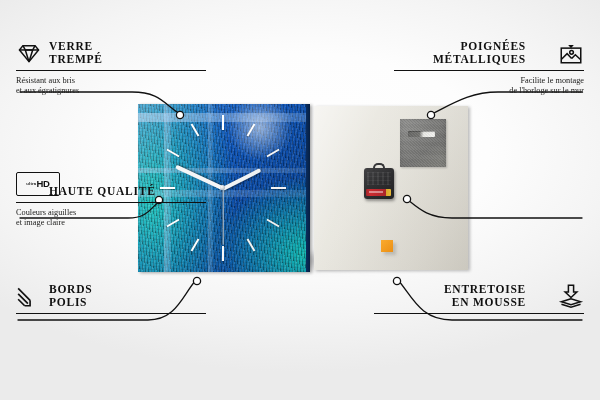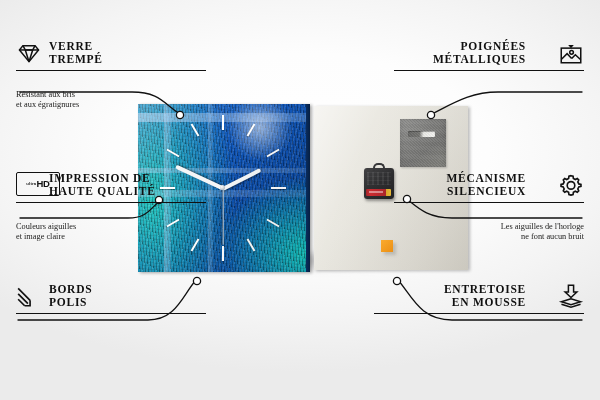--- a/index.html
+++ b/index.html
@@ -171,21 +171,21 @@
     line-height: 13px;
     color: #101010;
     text-transform: uppercase;
   }
   .f-rule { height: 1px; background: #111; margin-top: 4px; }
   .f-sub {
     font-family: "Liberation Serif", serif;
     font-size: 8.3px;
     line-height: 10.4px;
     color: #20201f;
-    margin-top: 19px;
+    margin-top: 5px;
   }
 
   .hd-badge {
     width: 44px; height: 24px;
     border: 1.4px solid #111;
     border-radius: 2px;
     display: flex; flex-direction: row;
     align-items: center; justify-content: center;
     line-height: 1;
   }
@@ -298,21 +298,21 @@
   </div>
 
   <div class="feature left" id="f-impr">
     <div class="f-head">
       <span class="f-icon">
         <span class="hd-badge">
           <span class="u">ultra</span>
           <span class="h">HD</span>
         </span>
       </span>
-      <span class="f-title"><span>IMPRESSION DE</span><br><span>HAUTE QUALITÉ</span></span>
+      <span class="f-title"><br><span>HAUTE QUALITÉ</span></span>
     </div>
     <div class="f-rule"></div>
     <div class="f-sub"><span>Couleurs aiguilles</span><br><span>et image claire</span></div>
   </div>
 
   <div class="feature left" id="f-bords">
     <div class="f-head">
       <span class="f-icon">
         <svg viewBox="0 0 24 24" fill="none" stroke="currentColor" stroke-width="1.5">
           <path d="M2 5 L13 16"></path>
@@ -333,35 +333,23 @@
           <rect x="3" y="7.5" width="18" height="13.5"></rect>
           <path d="M12 7.5 L9.4 4.6 H14.6 Z" fill="currentColor" stroke="none"></path>
           <path d="M3 18 L8.4 12.6 L12.6 17"></path>
           <path d="M12.6 17 L16 13.6 L21 18.2"></path>
           <circle cx="12.5" cy="11.4" r="1.7"></circle>
         </svg>
       </span>
       <span class="f-title"><span>POIGNÉES</span><br><span>MÉTALLIQUES</span></span>
     </div>
     <div class="f-rule"></div>
-  </div>
-
-  <div class="feature right" id="f-meca">
-    <div class="f-head">
-      <span class="f-icon">
-        <svg viewBox="0 0 24 24" fill="none" stroke="currentColor" stroke-width="1.5">
-          <path d="M12 3.4 L13.9 3.9 L14.2 5.9 L16 6.9 L17.8 6 L19.1 7.4 L18.3 9.2 L19.2 11 L21.2 11.4 L21.2 13.3 L19.2 13.8 L18.3 15.6 L19.1 17.3 L17.8 18.7 L16 17.8 L14.2 18.8 L13.9 20.8 L12 21.3 L10.1 20.8 L9.8 18.8 L8 17.8 L6.2 18.7 L4.9 17.3 L5.7 15.6 L4.8 13.8 L2.8 13.3 L2.8 11.4 L4.8 11 L5.7 9.2 L4.9 7.4 L6.2 6 L8 6.9 L9.8 5.9 L10.1 3.9 Z"></path>
-          <circle cx="12" cy="12.35" r="3.5"></circle>
-        </svg>
-      </span>
-      <span class="f-title"><span>MÉCANISME</span><br><span>SILENCIEUX</span></span>
-    </div>
-    <div class="f-rule"></div>
-    <div class="f-sub"><span>Les aiguilles de l'horloge</span><br><span>ne font aucun bruit</span></div>
-  </div>
+    <div class="f-sub"><span>Facilite le montage</span><br><span>de l'horloge sur le mur</span></div>
+  </div>
+
 
   <div class="feature right" id="f-entre">
     <div class="f-head">
       <span class="f-icon">
         <svg viewBox="0 0 24 24" fill="none" stroke="currentColor" stroke-width="1.4">
           <path d="M9.6 2 H14.4 V8.4 H17.4 L12 13.4 L6.6 8.4 H9.6 Z"></path>
           <path d="M12 14.6 L3.2 17.3 L12 20 L20.8 17.3 Z"></path>
           <path d="M3.2 19.6 L12 22.3 L20.8 19.6"></path>
         </svg>
       </span>

